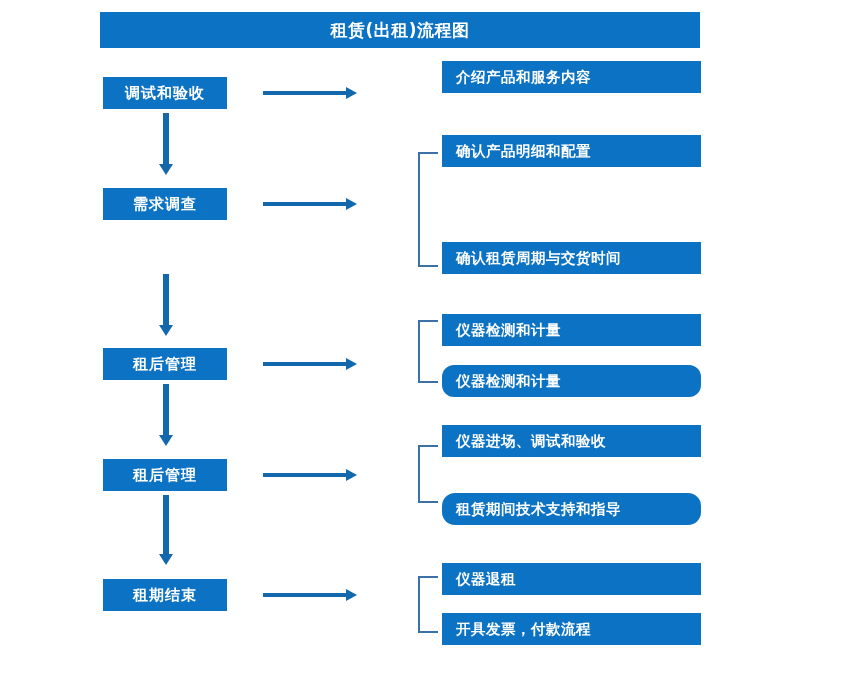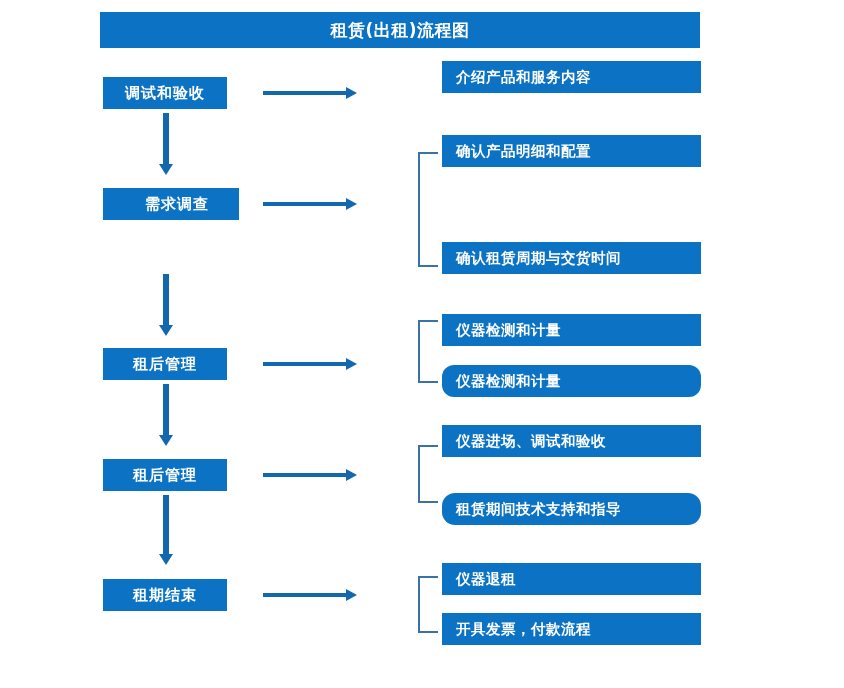--- a/index.html
+++ b/index.html
@@ -134,21 +134,21 @@
   }
 </style>
 </head>
 <body>
 
 <div id="canvas">
 
   <div class="title-bar">租赁(出租)流程图</div>
 
   <div class="stage-box" style="top:77px;">调试和验收</div>
-  <div class="stage-box" style="top:188px;padding-left:12px;">需求调查</div>
+  <div class="stage-box" style="top:188px;">需求调查</div>
   <div class="stage-box" style="top:348px;">租后管理</div>
   <div class="stage-box" style="top:459px;">租后管理</div>
   <div class="stage-box" style="top:579px;">租期结束</div>
 
   <div class="v-arrow" style="top:113px; height:62px;">
     <div class="shaft" style="height:51px;"></div>
     <div class="head" style="top:51px;"></div>
   </div>
   <div class="v-arrow" style="top:274px; height:62px;">
     <div class="shaft" style="height:51px;"></div>

